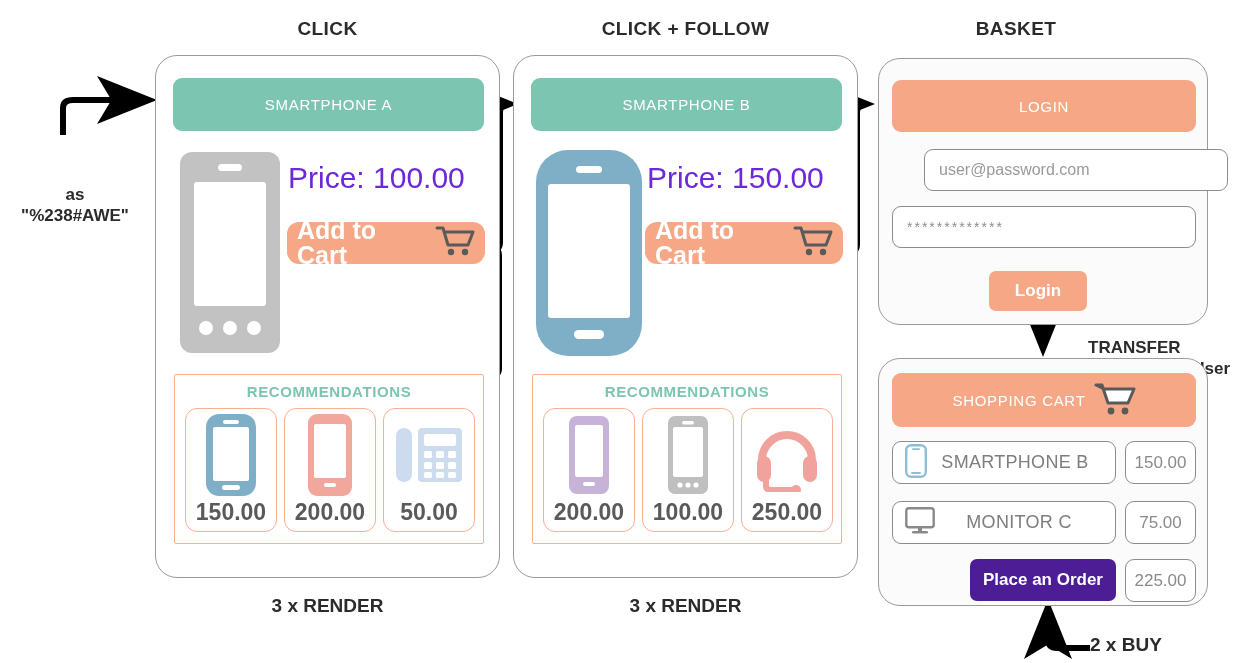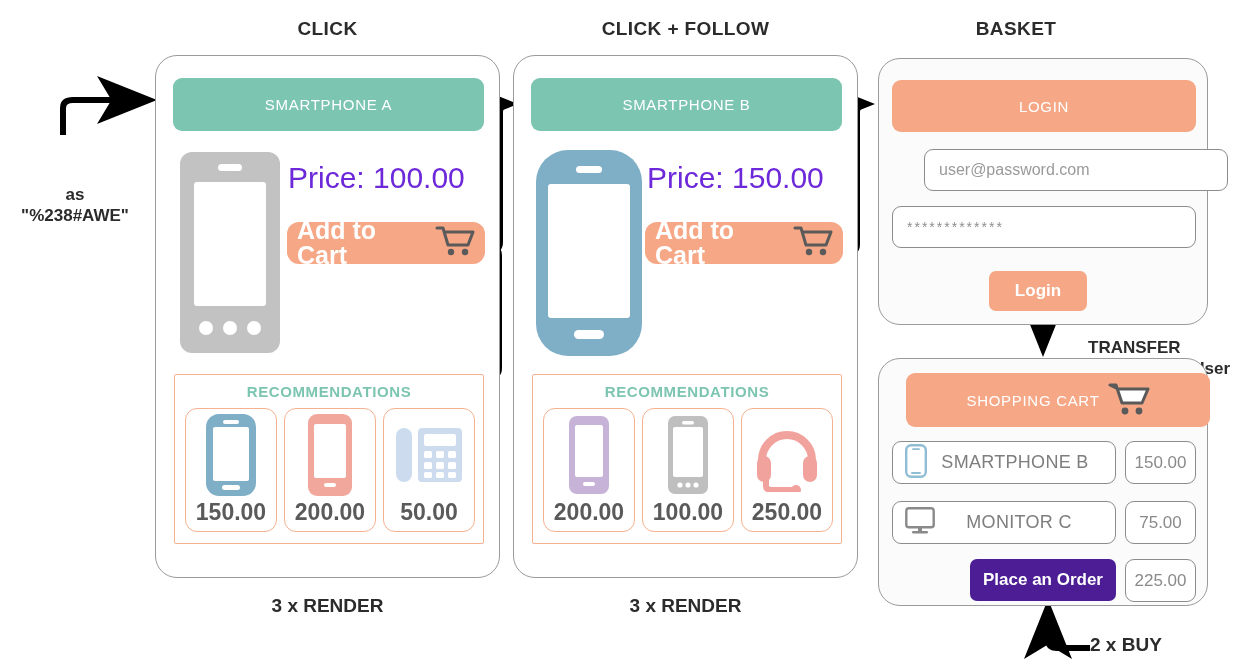--- a/index.html
+++ b/index.html
@@ -385,21 +385,21 @@
     <div class="login-btn" style="left:110px;top:212px;width:98px;height:40px;">Login</div>
   </div>
 
   <div class="edge-label" style="left:1088px;top:298px;width:160px;text-align:left;">
     <div>TRANSFER</div>
     <div style="text-align:right;padding-right:18px;">as User</div>
   </div>
 
   <div class="panel" style="left:878px;top:358px;width:330px;height:248px;">
 
-    <div class="bar bar-salmon" style="left:13px;top:14px;width:304px;height:54px;gap:8px;margin-left:14px;">
+    <div class="bar bar-salmon" style="left:13px;top:14px;width:304px;height:54px;gap:8px;">
       <span>SHOPPING CART</span>
       <span>
         <svg width="42" height="34" viewBox="0 0 42 34" xmlns="http://www.w3.org/2000/svg">
           <path d="M2,3 L8,3 L14,21 L34,21 L40,7 L10,7 Z" fill="#ffffff" stroke="#5a5a5a" stroke-width="3" stroke-linecap="round" stroke-linejoin="round"></path>
           <circle cx="17" cy="29" r="3.4" fill="#5a5a5a"></circle>
           <circle cx="31" cy="29" r="3.4" fill="#5a5a5a"></circle>
         </svg>
       </span>
     </div>
 

